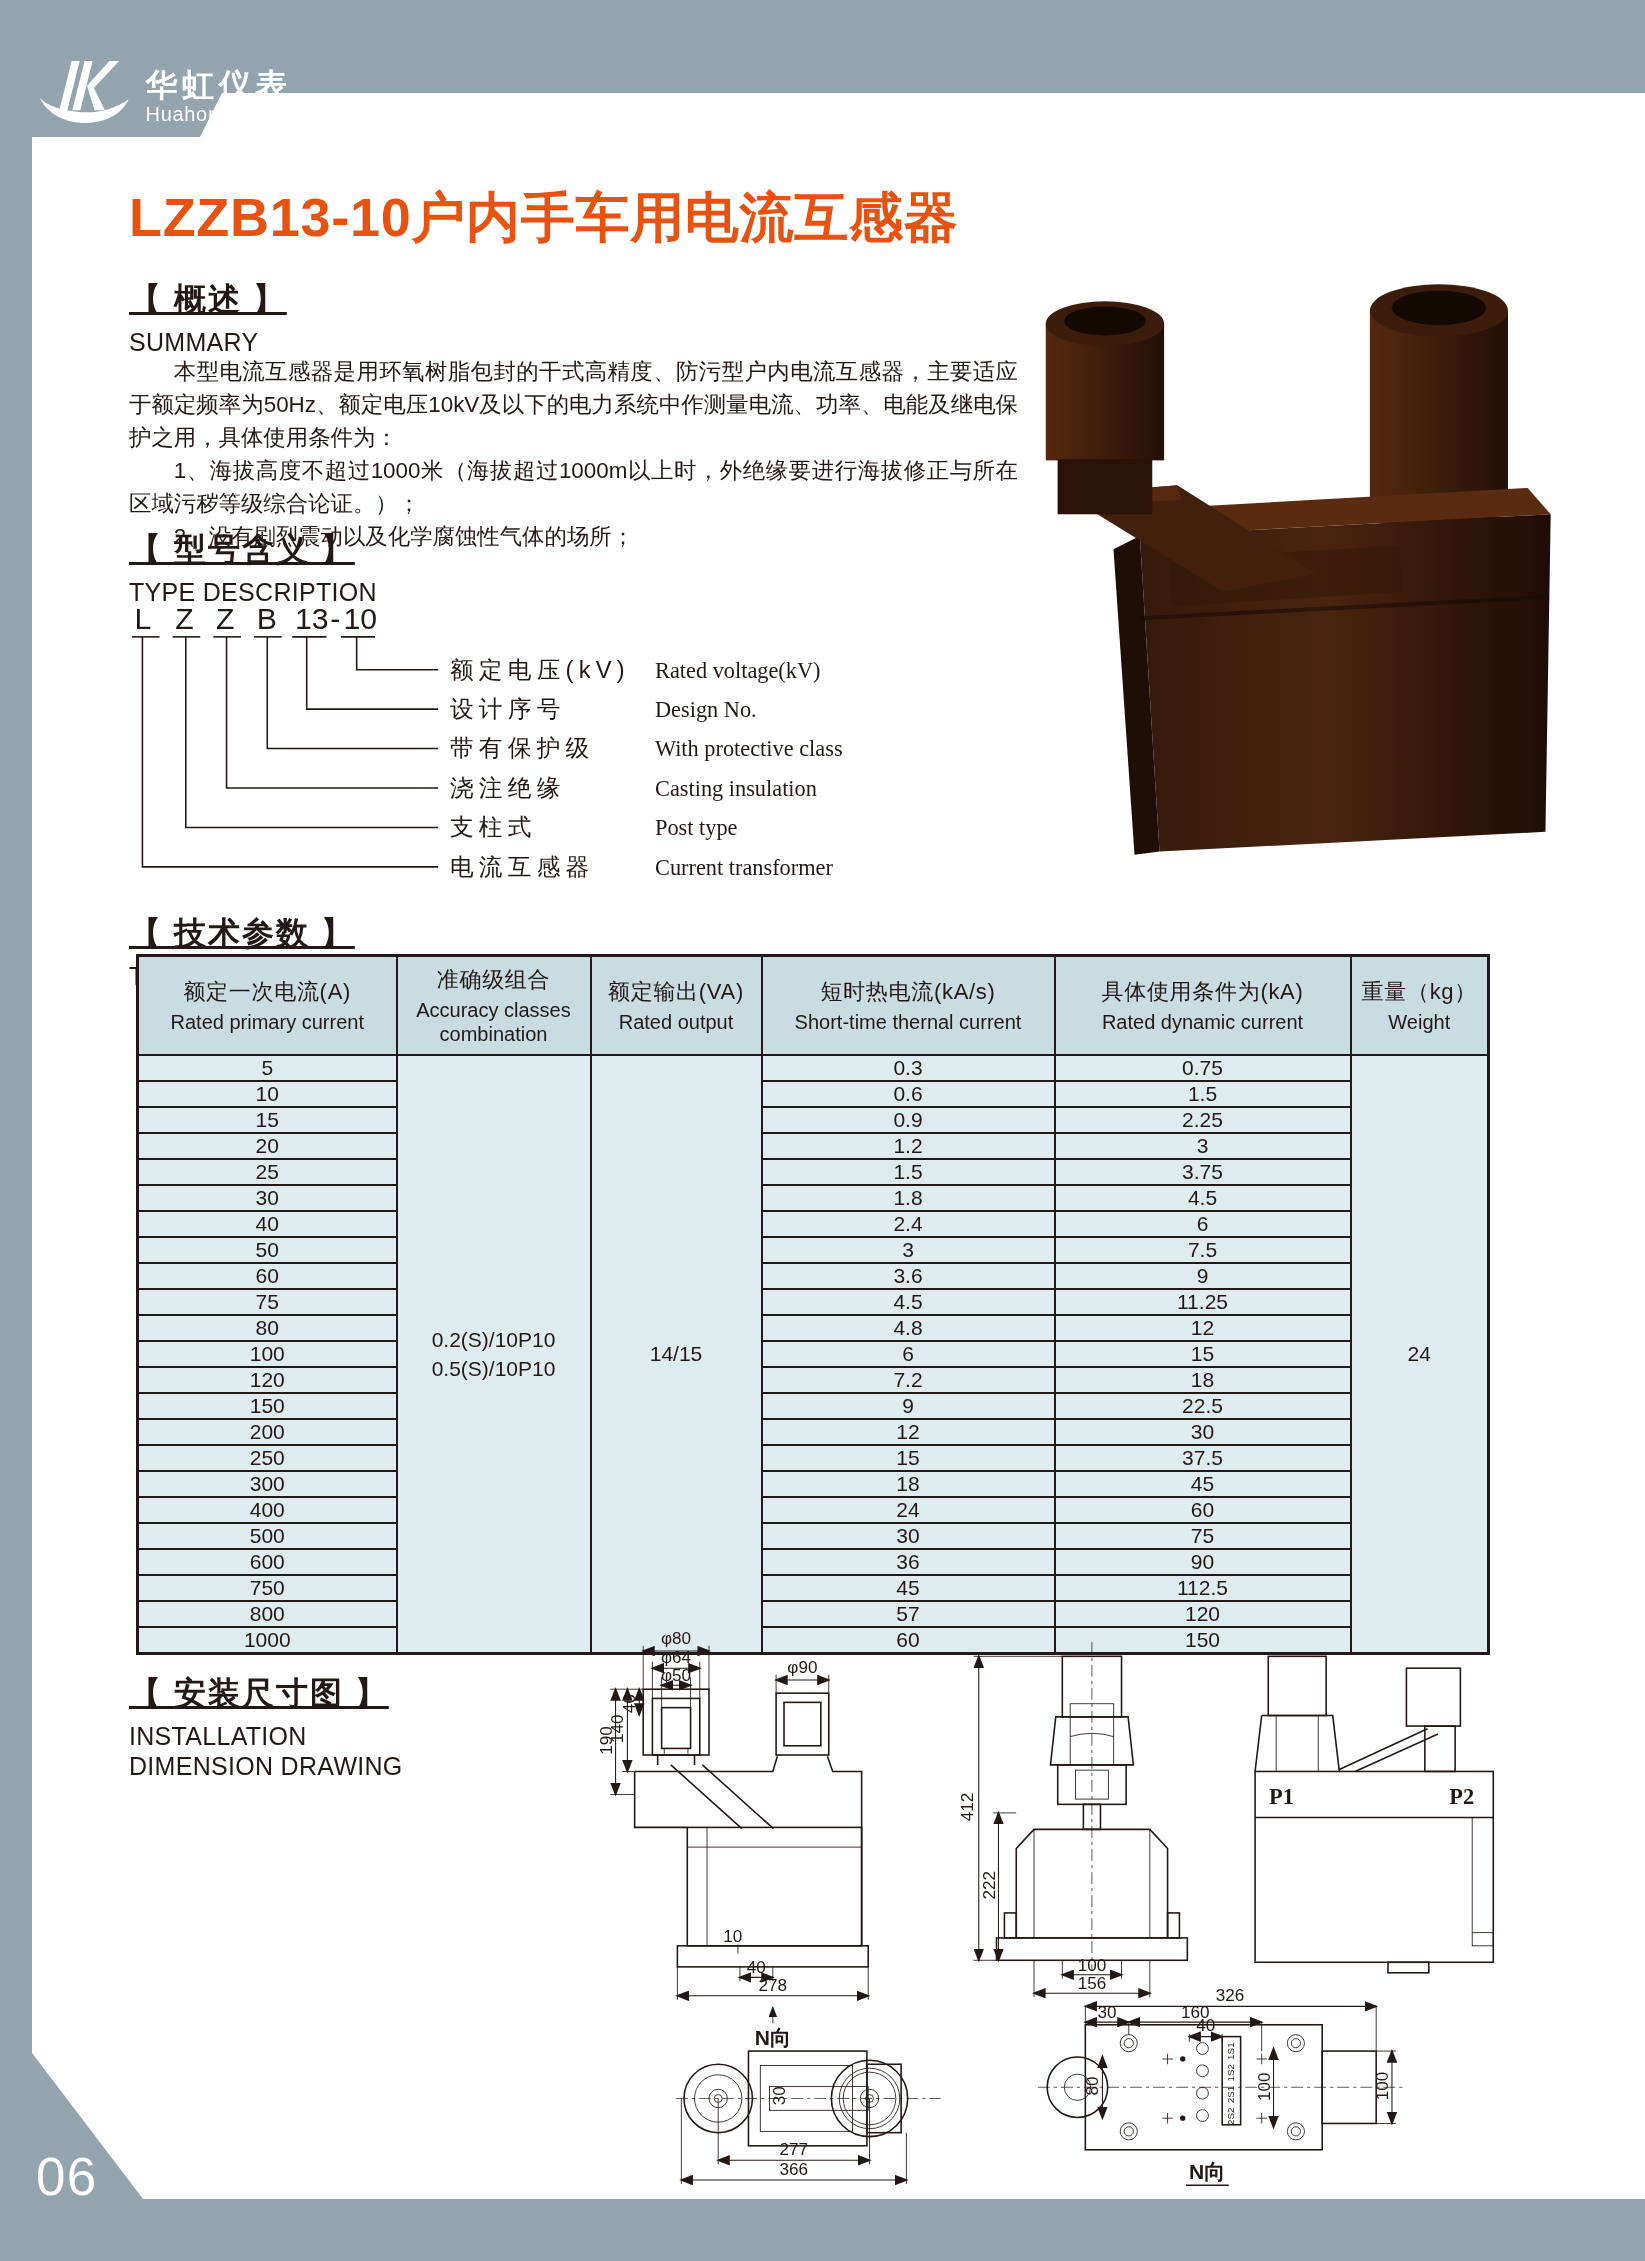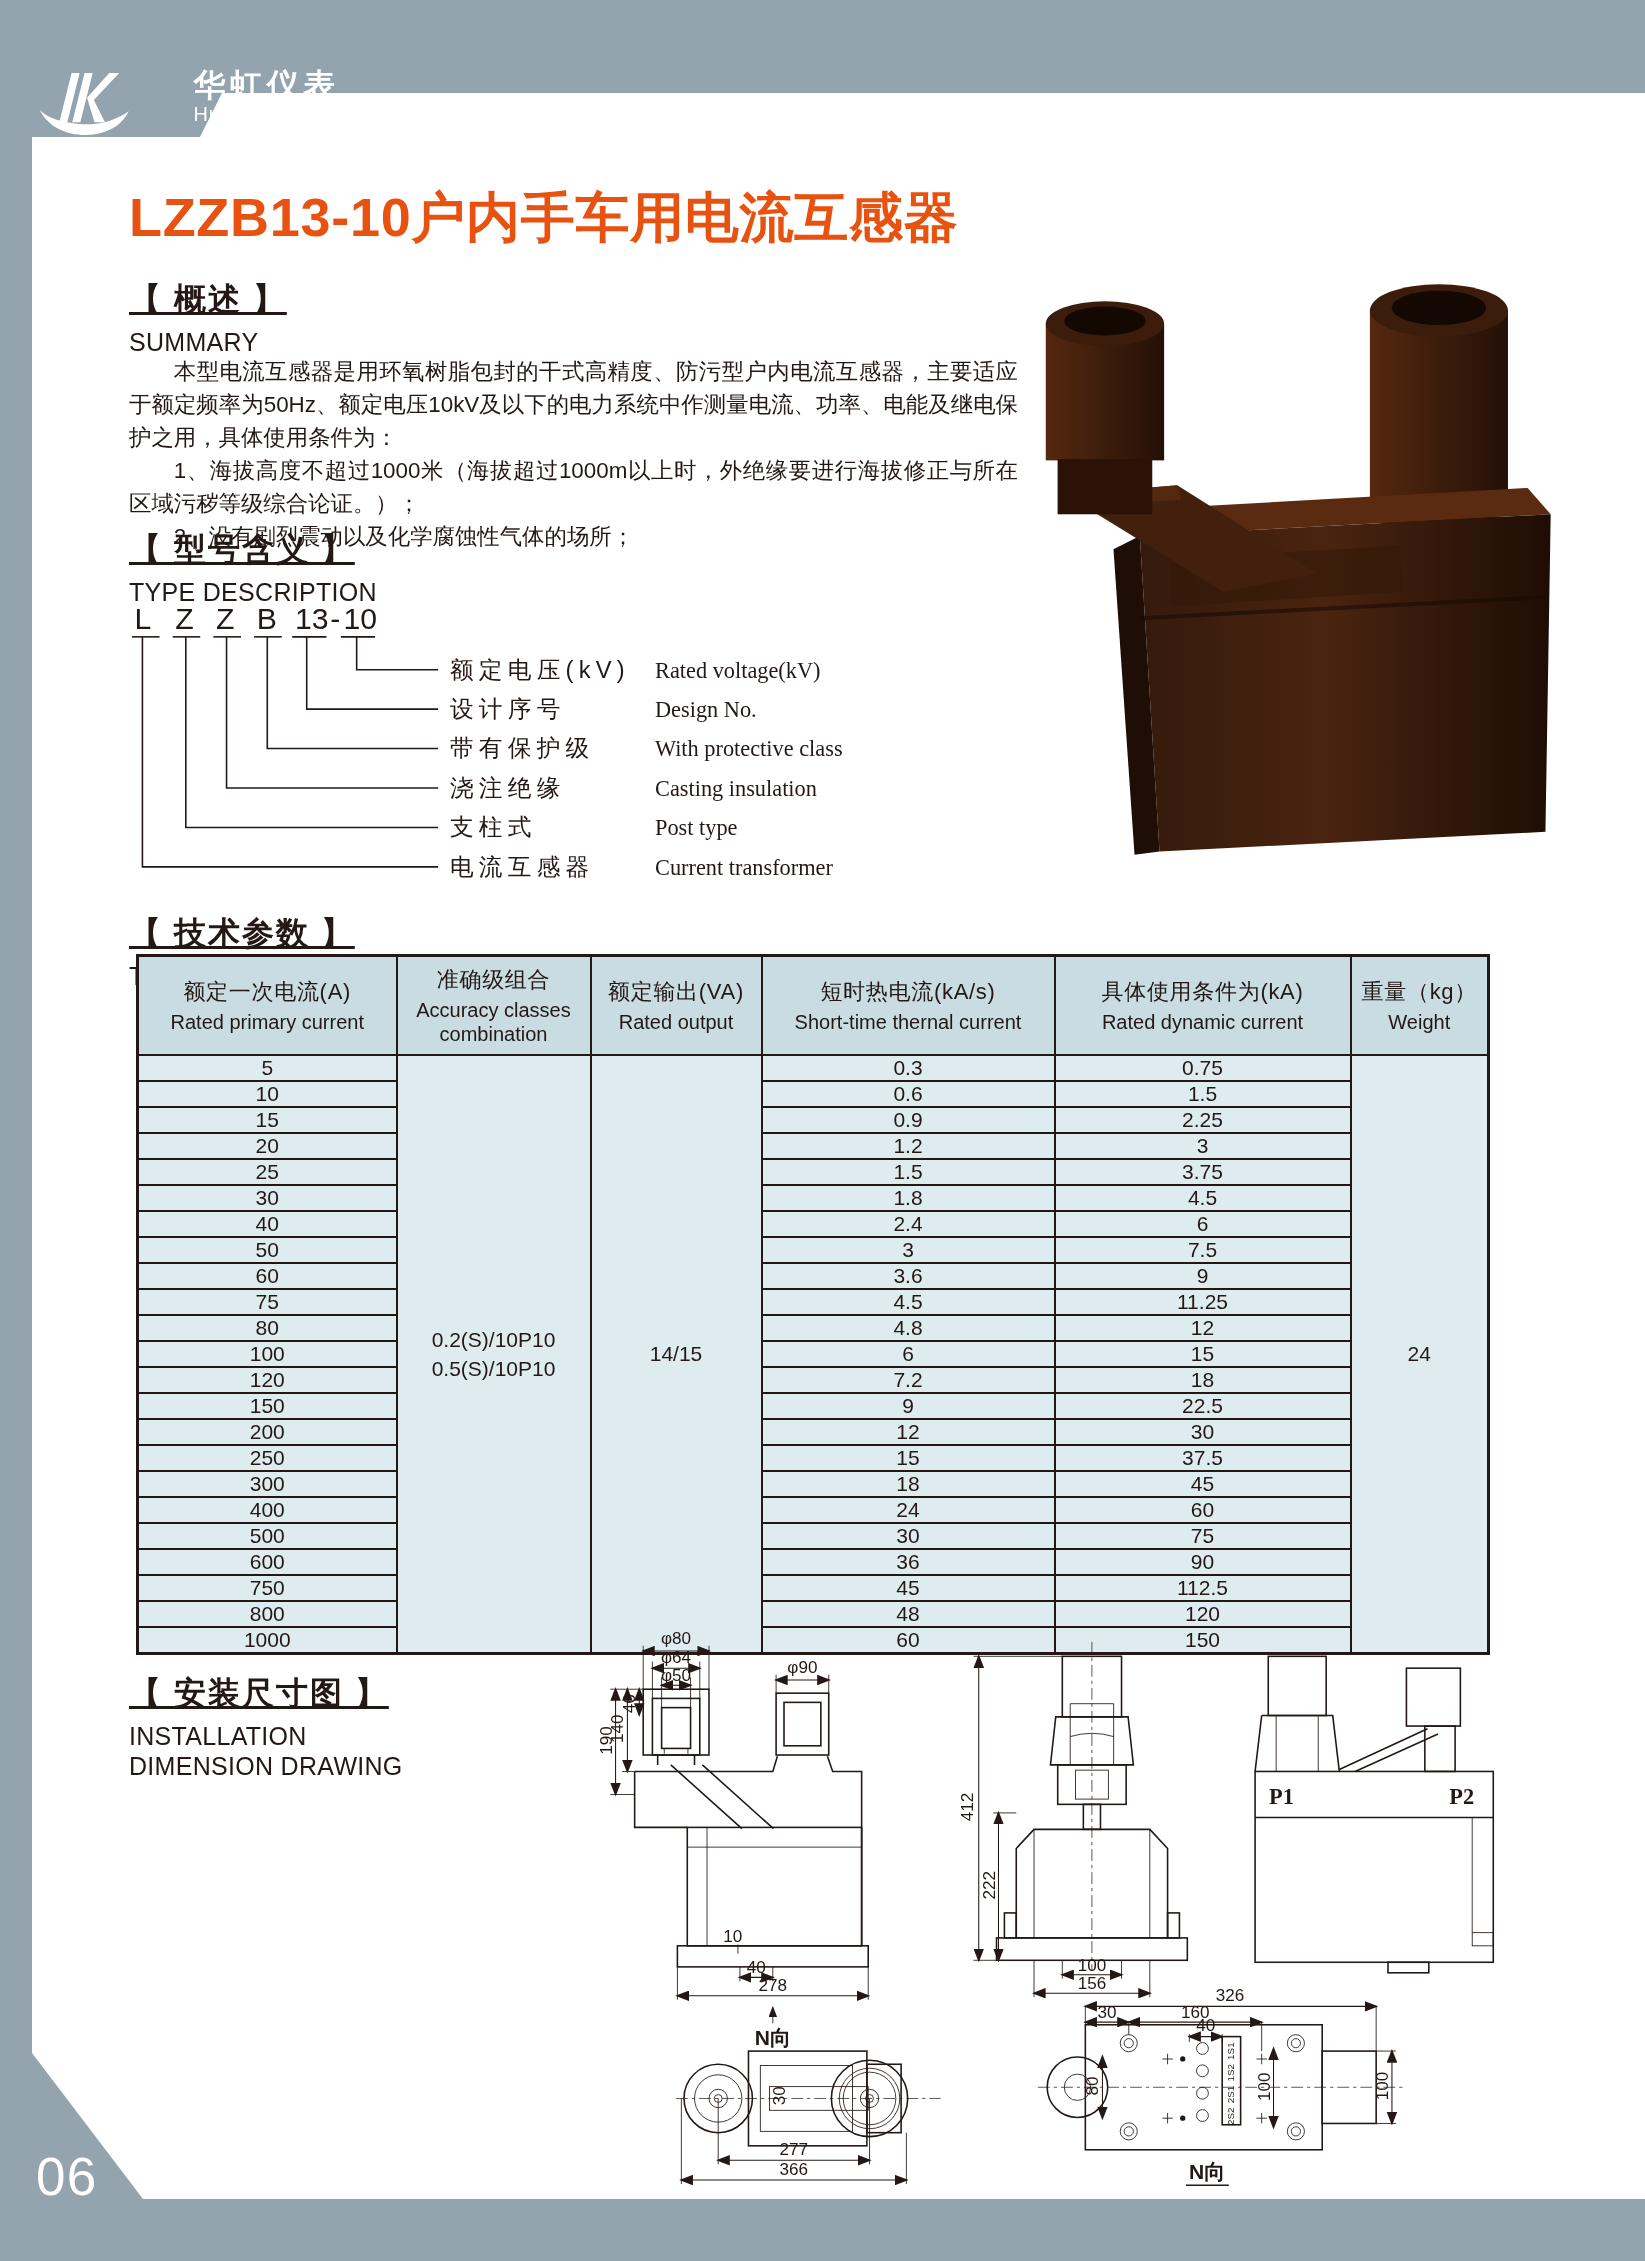--- a/index.html
+++ b/index.html
@@ -2,21 +2,21 @@
 <html style="font-size:10.5px"><head>
 <meta charset="utf-8">
 <style>
   html,body{margin:0;padding:0;}
   body{font-family:"Liberation Sans",sans-serif;}
   .page{position:relative;width:1645px;height:2261px;background:#93A4AE;overflow:hidden;}
   .white-panel{position:absolute;inset:0;background:#ffffff;
     clip-path:polygon(32px 137px,200px 137px,222px 93px,1645px 93px,1645px 2199px,143px 2199px,32px 2053px);}
   .abs{position:absolute;}
   
-  .logo{position:absolute;left:36px;top:68px;display:flex;align-items:flex-start;color:#fff;gap:48px;}
+  .logo{position:absolute;left:36px;top:56px;display:flex;align-items:flex-end;color:#fff;}
   .logo-text{margin-left:10.5px;}
   .logo-cn{font-size:32px;font-weight:bold;letter-spacing:4.6px;line-height:34px;}
   .logo-en{font-size:20px;letter-spacing:0.7px;line-height:25px;}
   .page-num{position:absolute;left:36px;top:2146px;color:#fff;font-size:53px;letter-spacing:1.3px;}
   
   .doc-title{position:absolute;left:129px;top:182px;font-size:54px;font-weight:bold;color:#E85211;letter-spacing:0.7px;white-space:nowrap;}
   .sec{position:absolute;color:#231815;}
   .sec-cn{font-size:32px;font-weight:bold;letter-spacing:2px;text-decoration:underline;}
   .sec-en{font-size:25px;margin-top:5.3px;letter-spacing:0.3px;line-height:30px;}
   
@@ -313,21 +313,21 @@
           <td>36</td>
           <td>90</td>
         </tr>
         <tr>
           <td>750</td>
           <td>45</td>
           <td>112.5</td>
         </tr>
         <tr>
           <td>800</td>
-          <td>48</td>
+          <td>57</td>
           <td>120</td>
         </tr>
         <tr>
           <td>1000</td>
           <td>60</td>
           <td>150</td>
         </tr>
       </tbody>
   </table>
 

